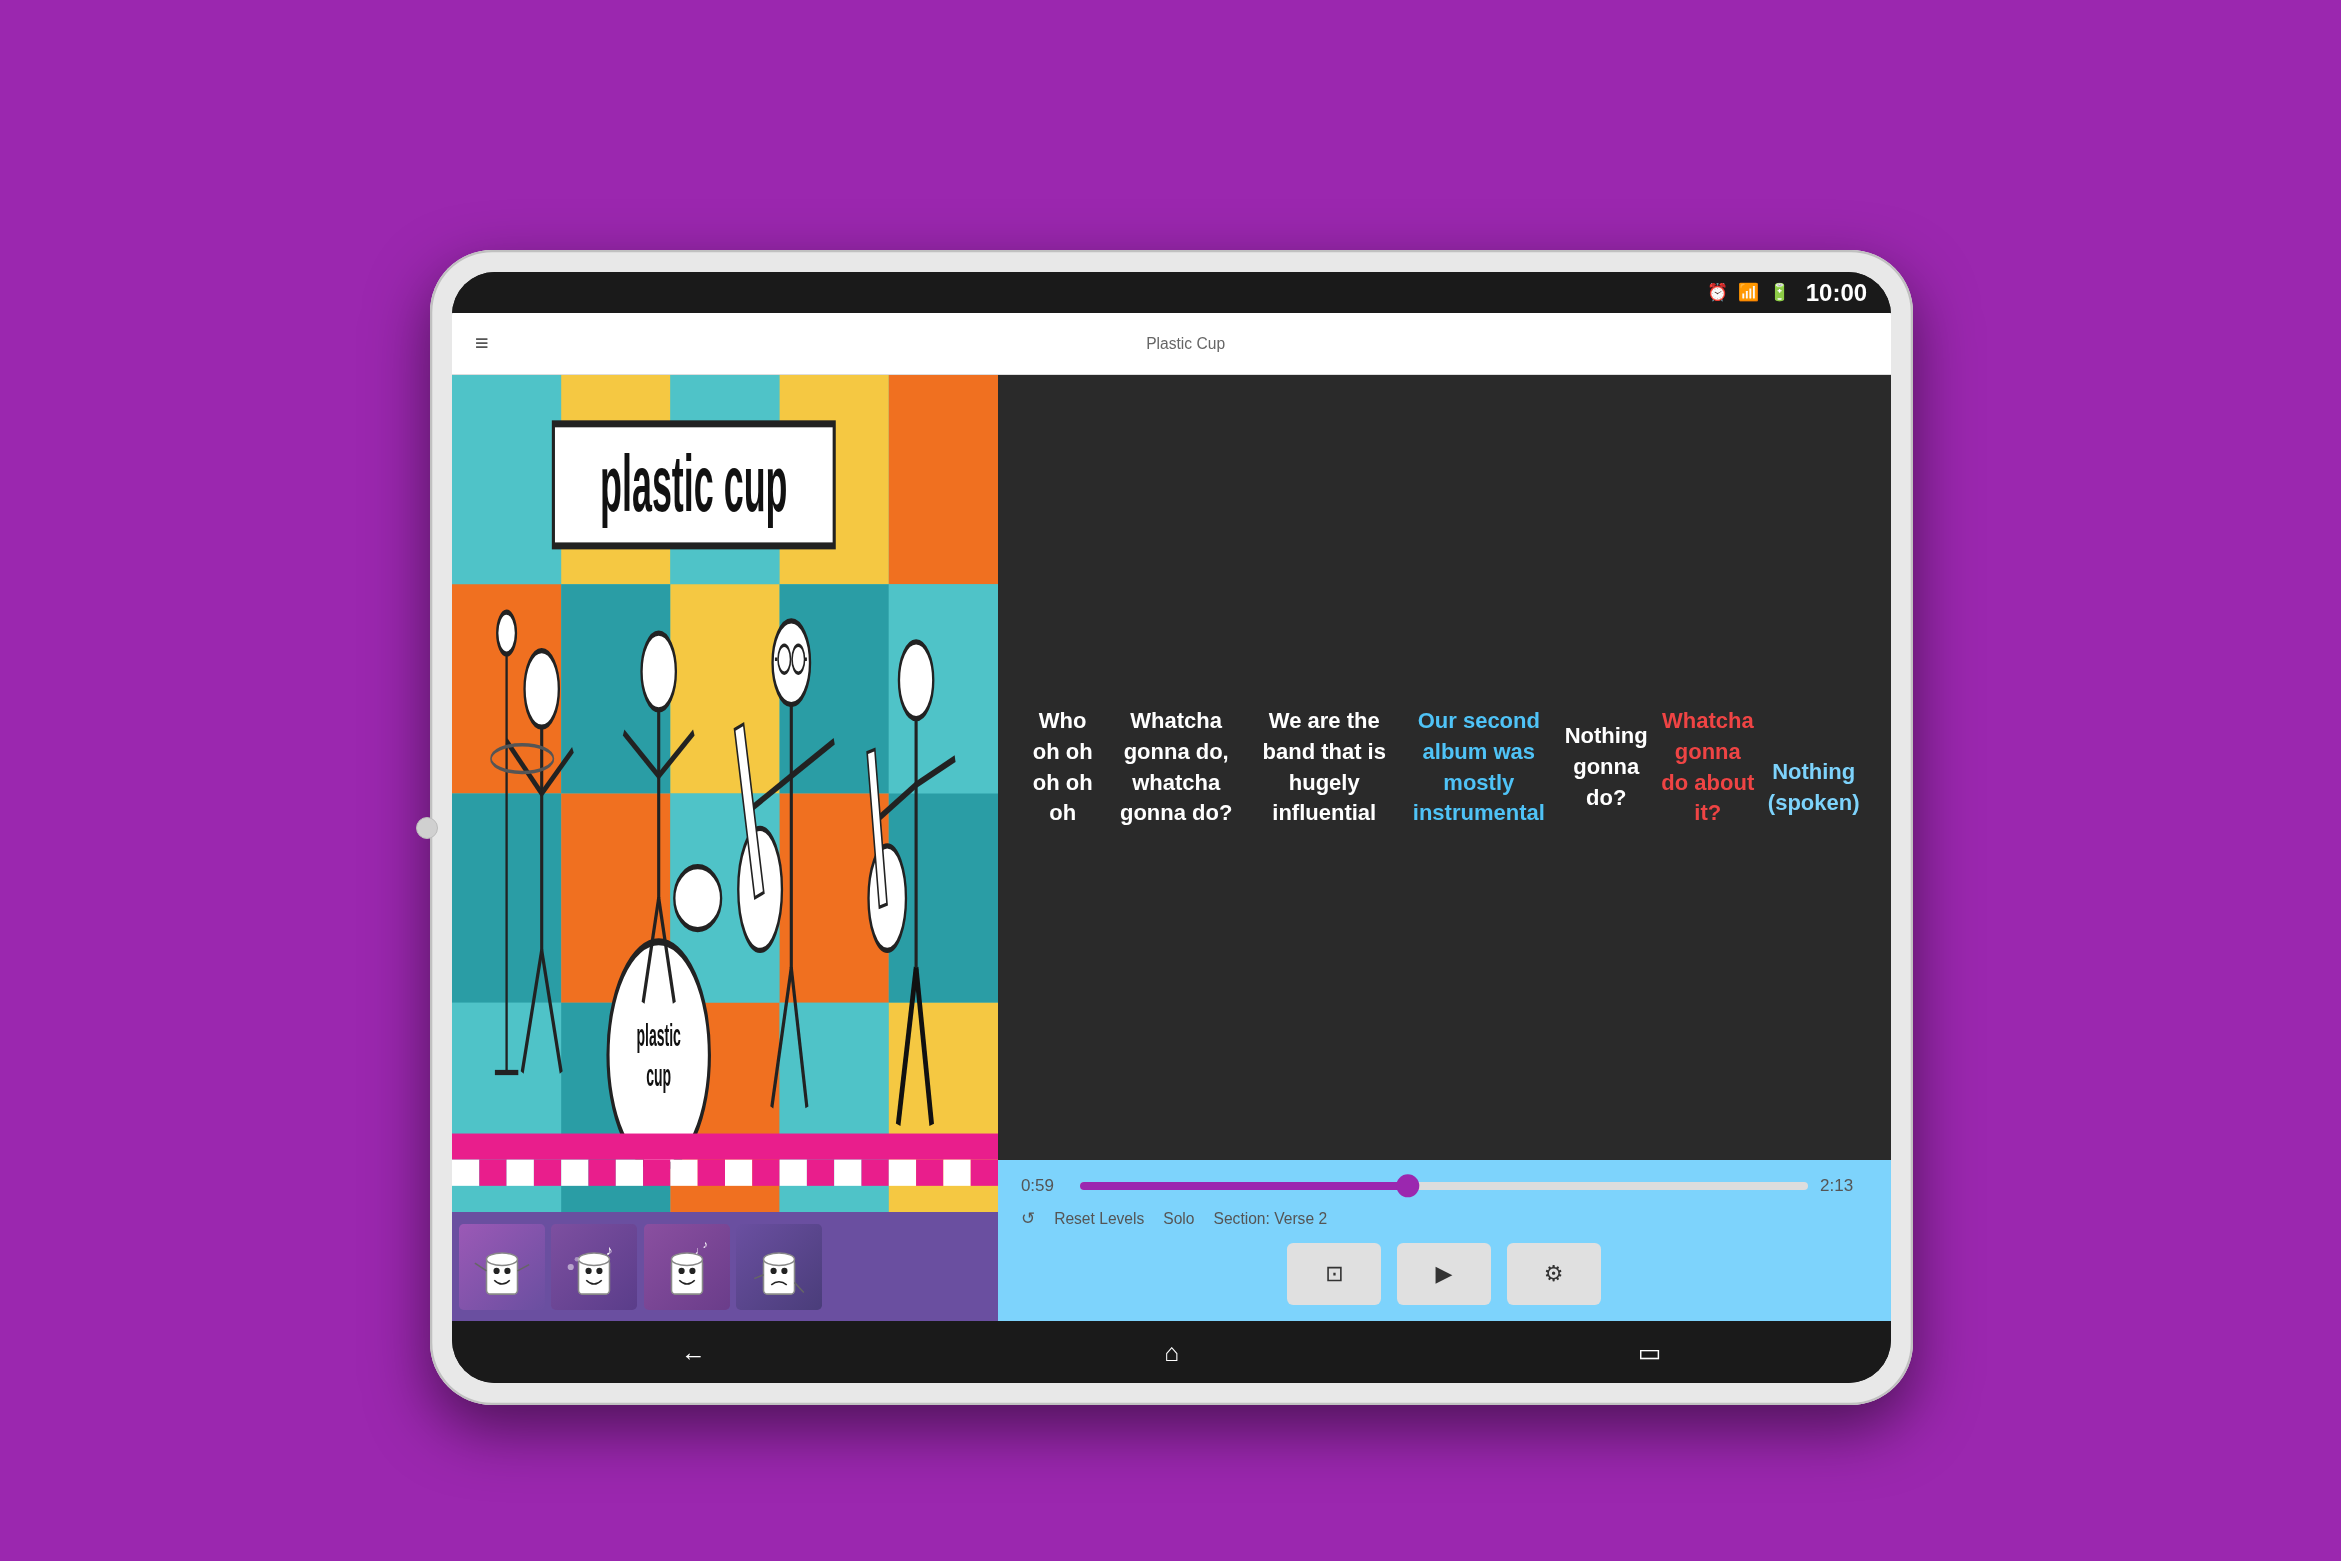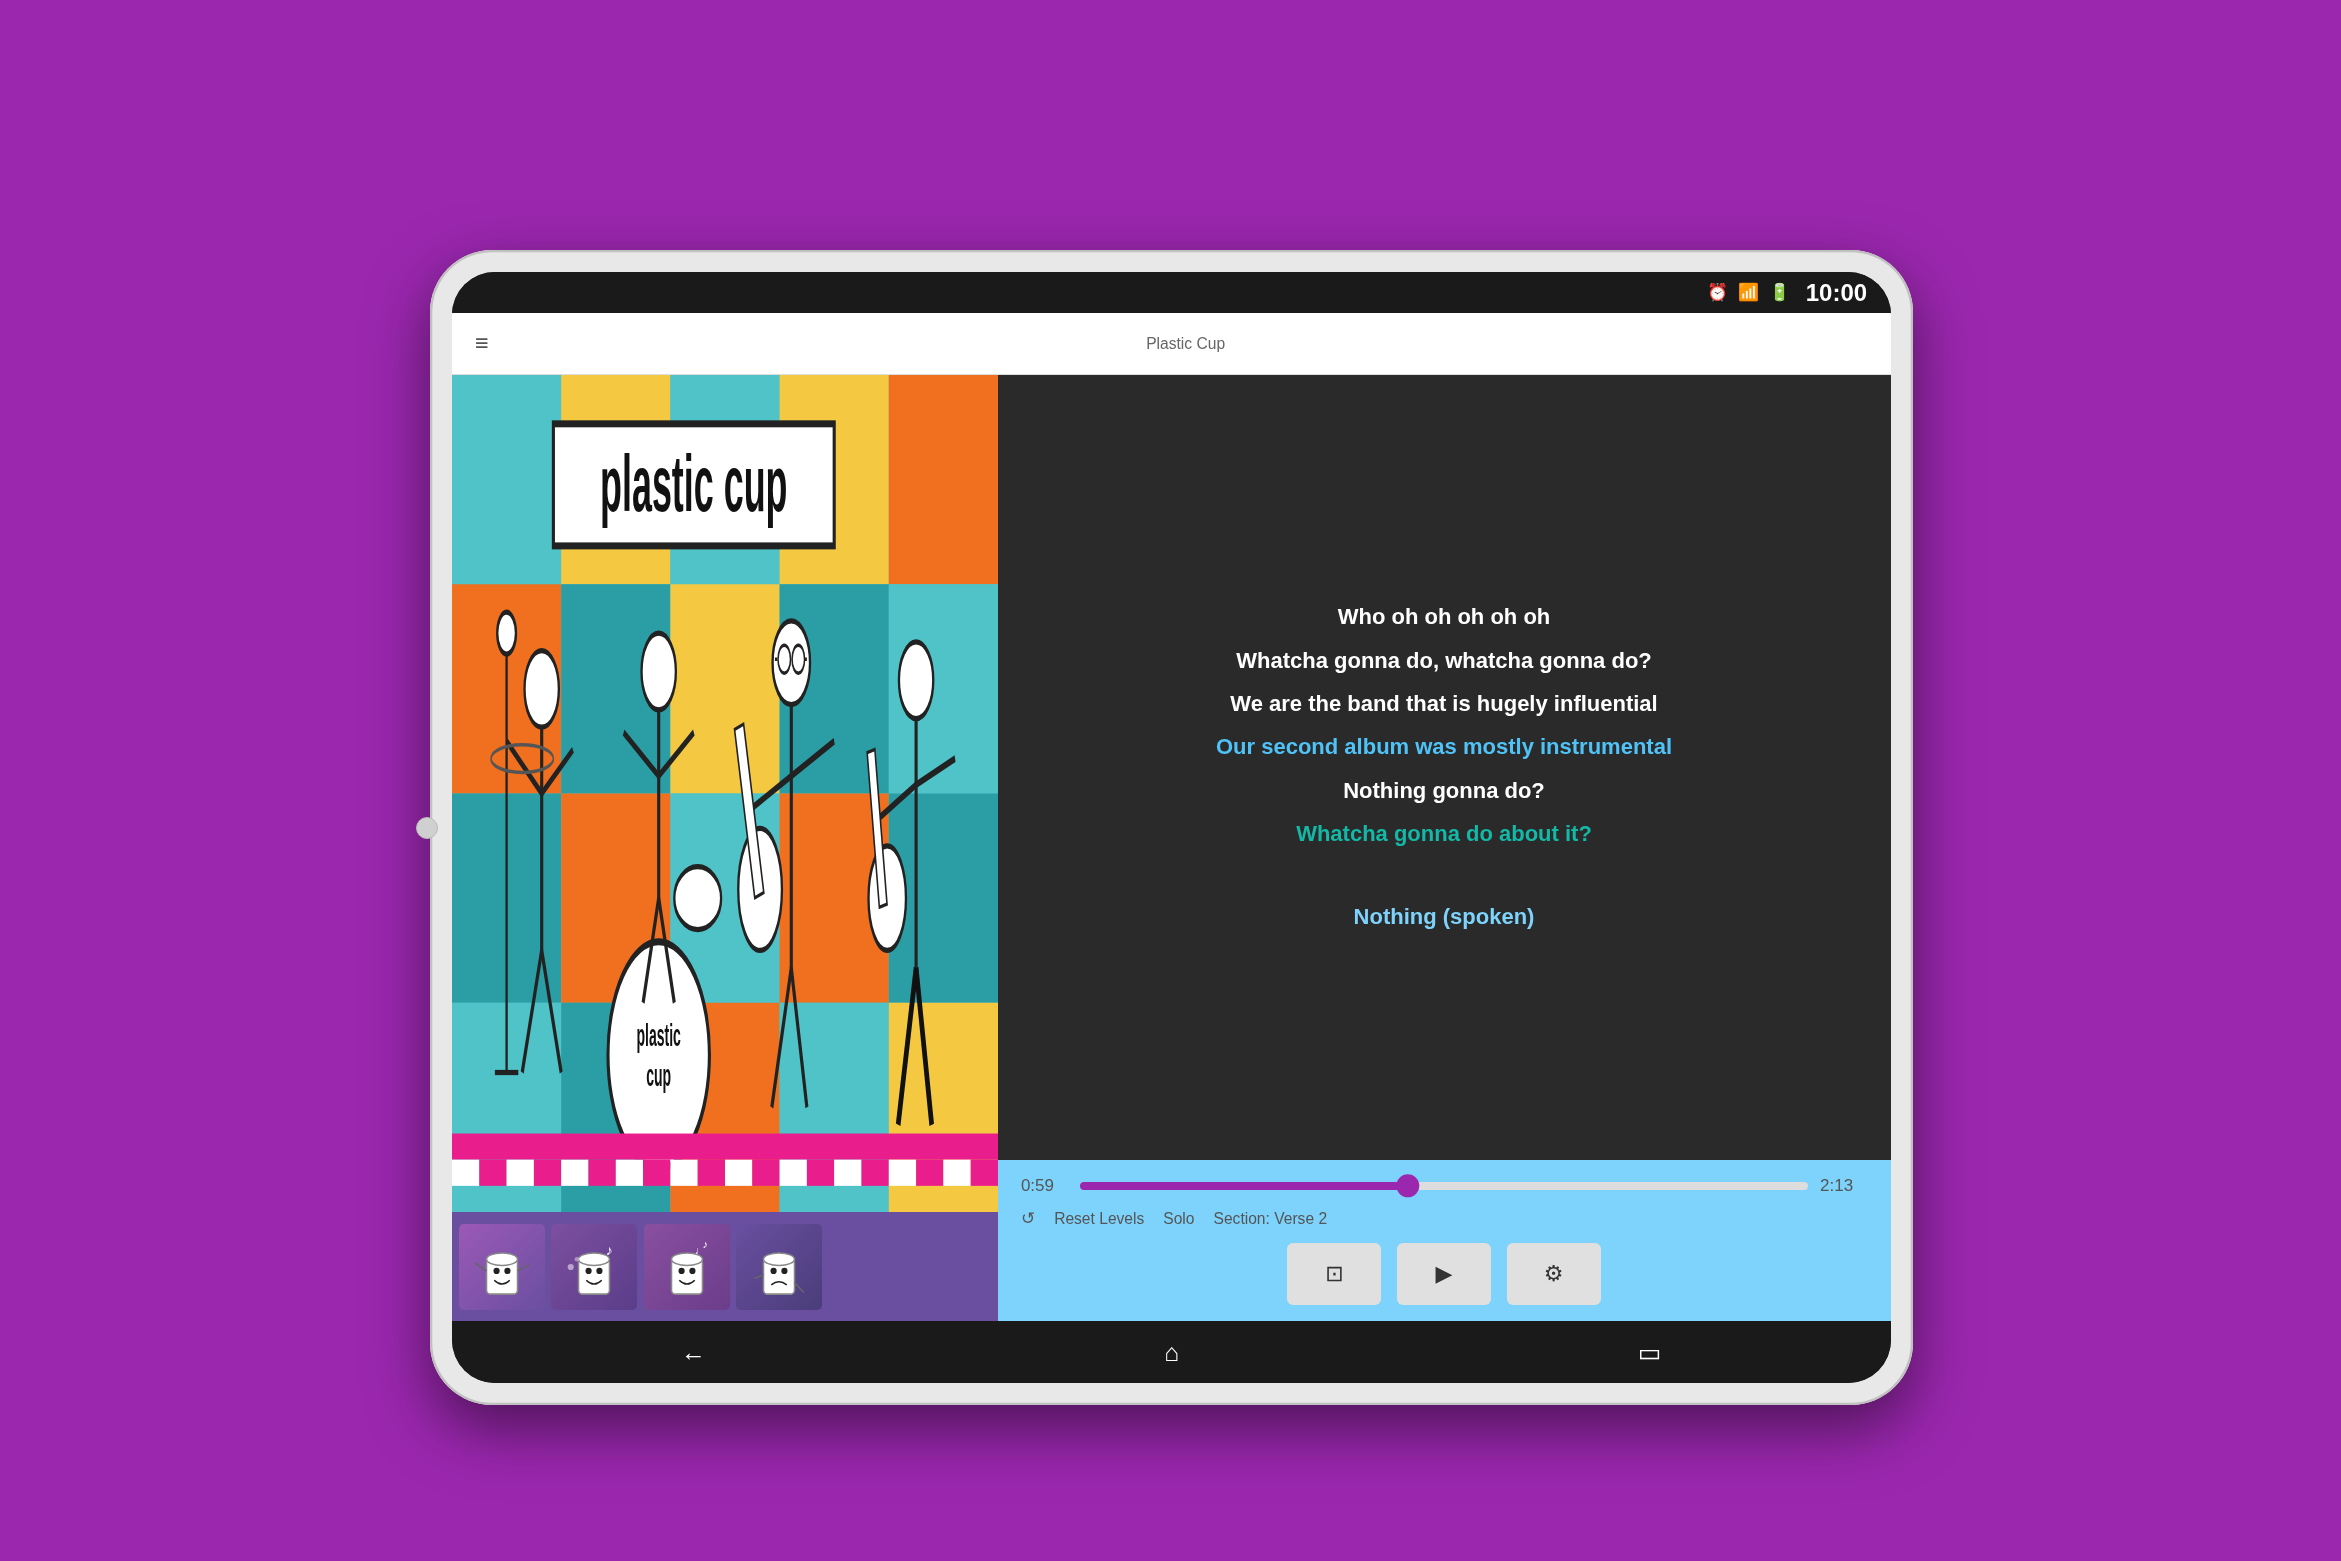--- a/index.html
+++ b/index.html
@@ -161,40 +161,40 @@
       display: flex;
       flex-direction: column;
       background: white;
     }
 
     .lyrics-display {
       background: #2a2a2a;
       flex: 1;
       padding: 13px 31px;
       display: flex;
-      flex-direction: column;
+      flex-direction: row;
       align-items: center;
       justify-content: center;
       gap: 12.5px;
     }
 
     .lyric-line {
       color: white;
       font-size: 22px;
       font-weight: bold;
       text-align: center;
       line-height: 1.4;
     }
 
     .lyric-line.active {
       color: #4fc3f7;
     }
 
     .lyric-line.dim {
-      color: #14b8a6;
+      color: #ef4444;
     }
 
     .lyric-line.very-dim {
       color: #7dd3fc;
       margin-top: 40px;
     }
 
     
     .controls-section {
       background: #7dd3fc;

